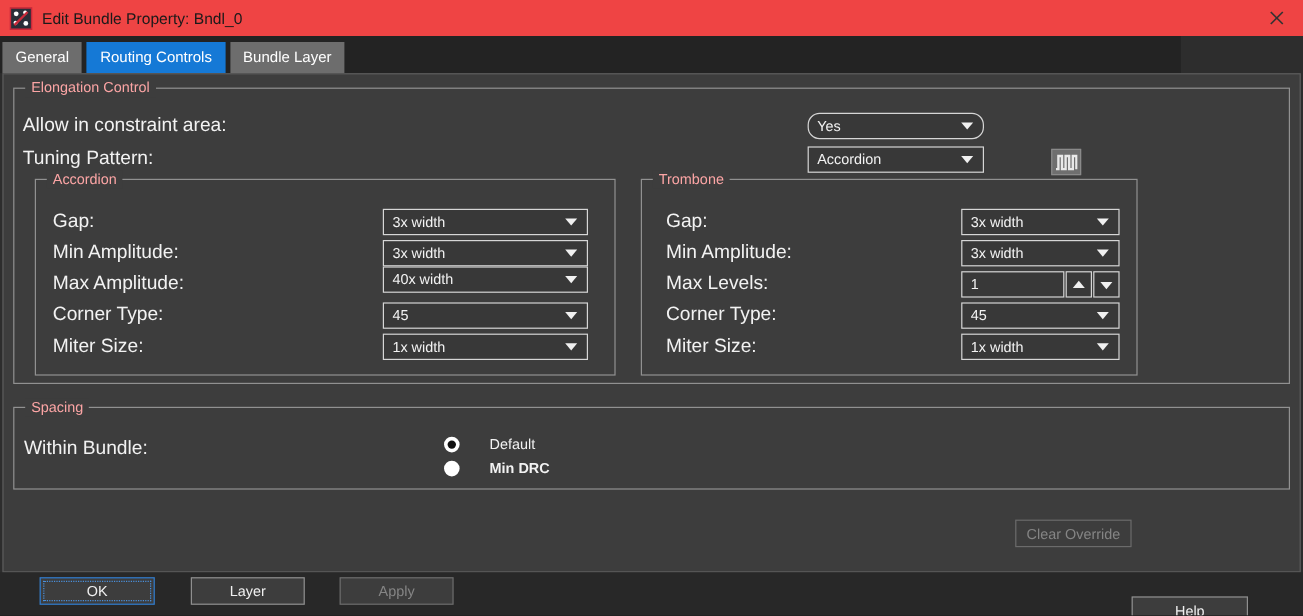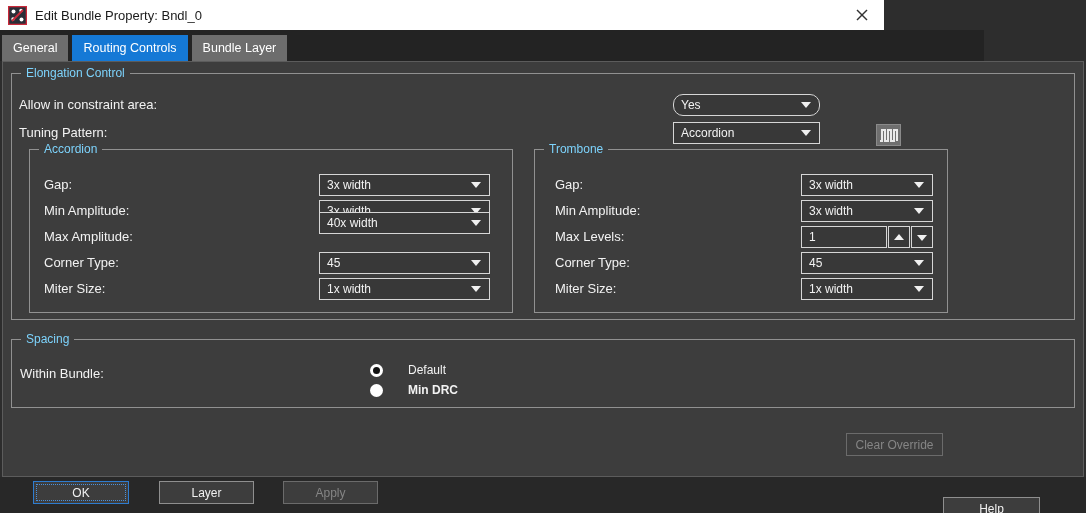--- a/index.html
+++ b/index.html
@@ -5,22 +5,22 @@
   html,body { margin:0; padding:0; background:#1b1b1b; }
   * { box-sizing:border-box; font-family:"Liberation Sans", sans-serif; }
 
   .dialog {
     position:relative; width:1086px; height:513px;
     background:#2d2d2d; overflow:hidden;
   }
 
   
   .titlebar {
-    position:absolute; left:0; top:0; width:884px; height:30px;
-    background:#ffffff; display:flex; align-items:center;
+    position:absolute; left:0; top:0; width:1086px; height:30px;
+    background:#ef4444; display:flex; align-items:center;
   }
   .app-icon { margin-left:8px; width:19px; height:19px; flex:0 0 auto; }
   .title-text { margin-left:8px; font-size:13px; color:#1a1a1a; }
   .close-btn {
     position:absolute; right:0; top:0; width:45px; height:30px;
     display:flex; align-items:center; justify-content:center; cursor:pointer;
   }
 
   
   .tabstrip {
@@ -35,24 +35,24 @@
 
   
   .page {
     position:absolute; left:2px; top:61px; width:1082px; height:416px;
     background:#3d3d3d; border:1px solid #5c5c5c;
   }
 
   .group { position:absolute; border:1px solid #919191; }
   .group > .legend {
     position:absolute; top:-8px; left:9px; padding:0 5px;
-    background:#3d3d3d; font-size:12px; color:#7dd3fc; line-height:15px;
-  }
-
-  .lbl { position:absolute; font-size:13px; color:#f2f2f2; line-height:21px; white-space:nowrap; }
+    background:#3d3d3d; font-size:12px; color:#fca5a5; line-height:15px;
+  }
+
+  .lbl { position:absolute; font-size:16px; color:#f2f2f2; line-height:21px; white-space:nowrap; }
 
   .combo {
     position:absolute; height:22px; background:#383838;
     border:1px solid #d6d6d6; color:#f2f2f2; font-size:12px;
     line-height:20px; padding:0 24px 0 7px; cursor:pointer; white-space:nowrap;
   }
   .combo .caret {
     position:absolute; right:8px; top:7px; width:0; height:0;
     border-left:5px solid transparent; border-right:5px solid transparent;
     border-top:6px solid #f0f0f0;
@@ -178,21 +178,21 @@
         <span class="caret"></span>
       </div>
 
       <span class="lbl" style="left:14px; top:50px;">Min Amplitude:</span>
       <div class="combo" style="left:289px; top:50px; width:171px;">
         <span>3x width</span>
         <span class="caret"></span>
       </div>
 
       <span class="lbl" style="left:14px; top:76px;">Max Amplitude:</span>
-      <div class="combo" style="left:289px; top:62px; width:171px;">
+      <div class="combo" style="left:289px; top:72px; width:171px;">
         <span>40x width</span>
         <span class="caret"></span>
       </div>
 
       <span class="lbl" style="left:14px; top:102px;">Corner Type:</span>
       <div class="combo" style="left:289px; top:102px; width:171px;">
         <span>45</span>
         <span class="caret"></span>
       </div>
 

